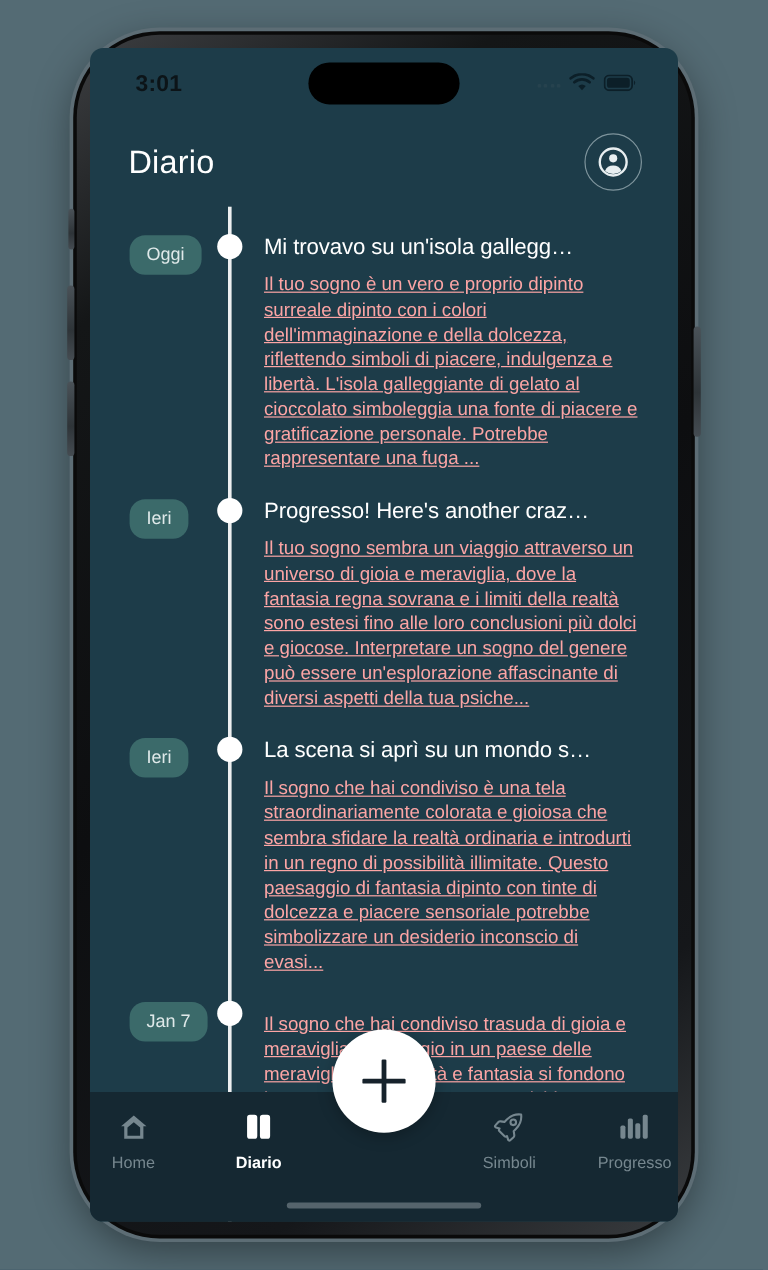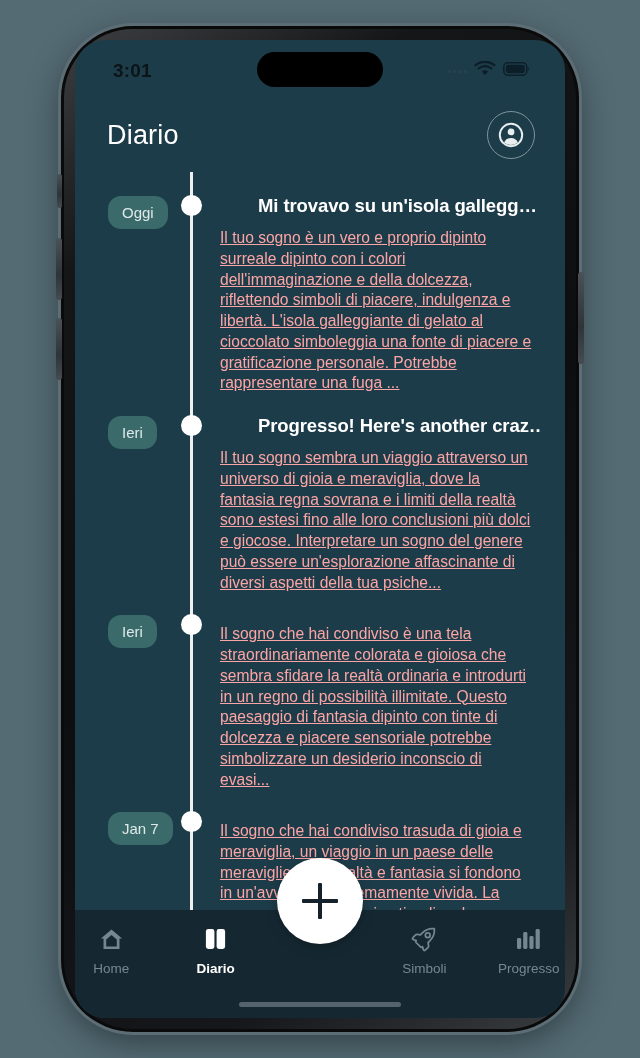--- a/index.html
+++ b/index.html
@@ -47,21 +47,21 @@
   .side-btn.left-vdn    { left: -5px; top: 292px; width: 6px; height: 62px; }
   .side-btn.right-pwr   { right: -5px; top: 246px; width: 6px; height: 92px; }
 
   
   .screen {
     position: absolute;
     left: 14px;
     top: 14px;
     right: 14px;
     bottom: 14px;
-    border-radius: 30px;
+    border-radius: 11px;
     background: #1d3c49;
     overflow: hidden;
   }
 
   
   .status-bar {
     position: absolute;
     left: 0; top: 0; right: 0;
     height: 58px;
     display: flex;
@@ -146,21 +146,20 @@
   .entry {
     position: relative;
     display: block;
     padding: 0 24px 20px 0;
     min-height: 40px;
   }
   .entry-head {
     display: flex;
     align-items: flex-start;
     position: relative;
-    padding-left: 38px;
   }
   .date-chip {
     position: absolute;
     left: 33px;
     top: 2px;
     background: #3b6a6a;
     color: #dfe9e9;
     font-size: 15px;
     padding: 8px 14px;
     border-radius: 13px;
@@ -176,21 +175,21 @@
     width: 21px;
     height: 21px;
     border-radius: 50%;
     background: #ffffff;
     z-index: 2;
   }
   .entry-title {
     margin-left: 145px;
     color: #ffffff;
     font-size: 18.5px;
-    font-weight: bold;
+    font-weight: normal;
     letter-spacing: -.1px;
     line-height: 1.2;
     padding-top: 1px;
     white-space: nowrap;
     overflow: hidden;
   }
   .entry-body {
     margin-left: 145px;
     margin-top: 11px;
     color: #fca5a5;
@@ -336,20 +335,21 @@
             <div class="dot"></div>
             <div class="entry-title">Progresso! Here's another craz…</div>
           </div>
           <div class="entry-body">Il tuo sogno sembra un viaggio attraverso un universo di gioia e meraviglia, dove la fantasia regna sovrana e i limiti della realtà sono estesi fino alle loro conclusioni più dolci e giocose. Interpretare un sogno del genere può essere un'esplorazione affascinante di diversi aspetti della tua psiche...</div>
         </div>
 
         <div class="entry">
           <div class="entry-head">
             <div class="date-chip">Ieri</div>
             <div class="dot"></div>
+            <div class="entry-title">La scena si aprì su un mondo s…</div>
           </div>
           <div class="entry-body">Il sogno che hai condiviso è una tela straordinariamente colorata e gioiosa che sembra sfidare la realtà ordinaria e introdurti in un regno di possibilità illimitate. Questo paesaggio di fantasia dipinto con tinte di dolcezza e piacere sensoriale potrebbe simbolizzare un desiderio inconscio di evasi...</div>
         </div>
 
         <div class="entry">
           <div class="entry-head">
             <div class="date-chip">Jan 7</div>
             <div class="dot"></div>
           </div>
           <div class="entry-body">Il sogno che hai condiviso trasuda di gioia e meraviglia, un viaggio in un paese delle meraviglie dove realtà e fantasia si fondono in un'avventura estremamente vivida. La presenza di oggetti animati e di un bosco incantato riflette un desiderio di magia e stupore nella tua vita, una sorta di evasio...</div>

